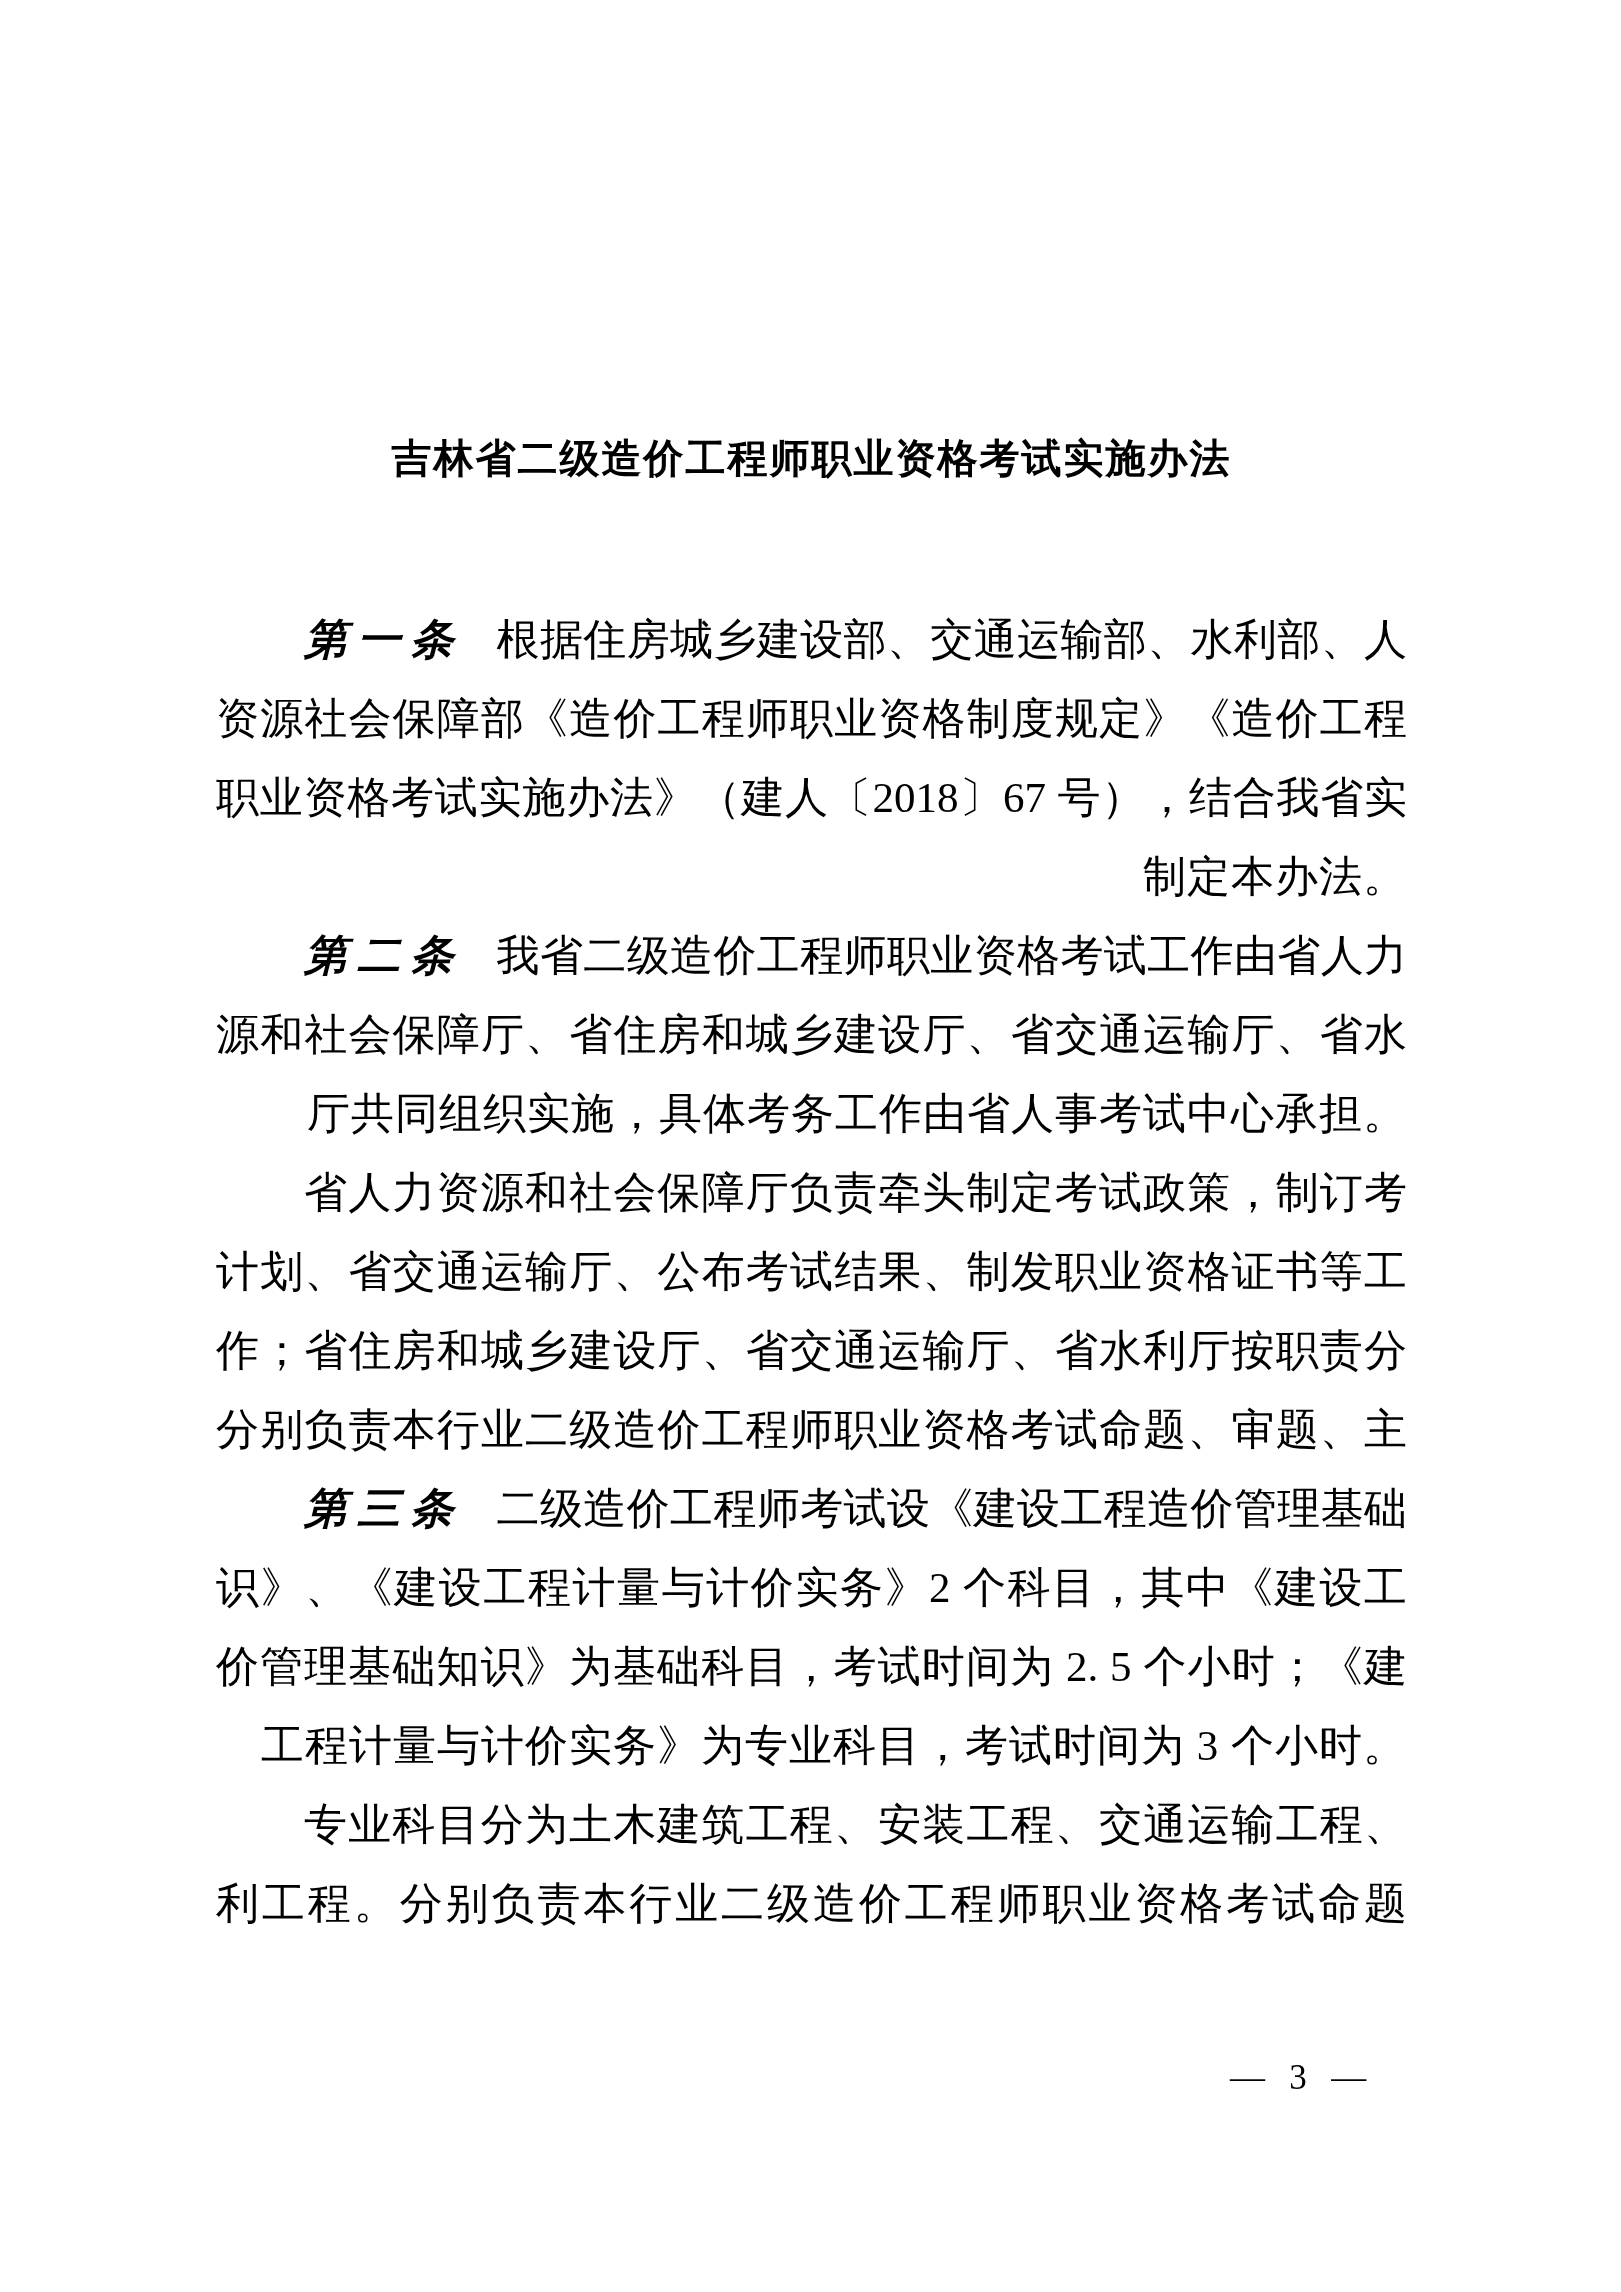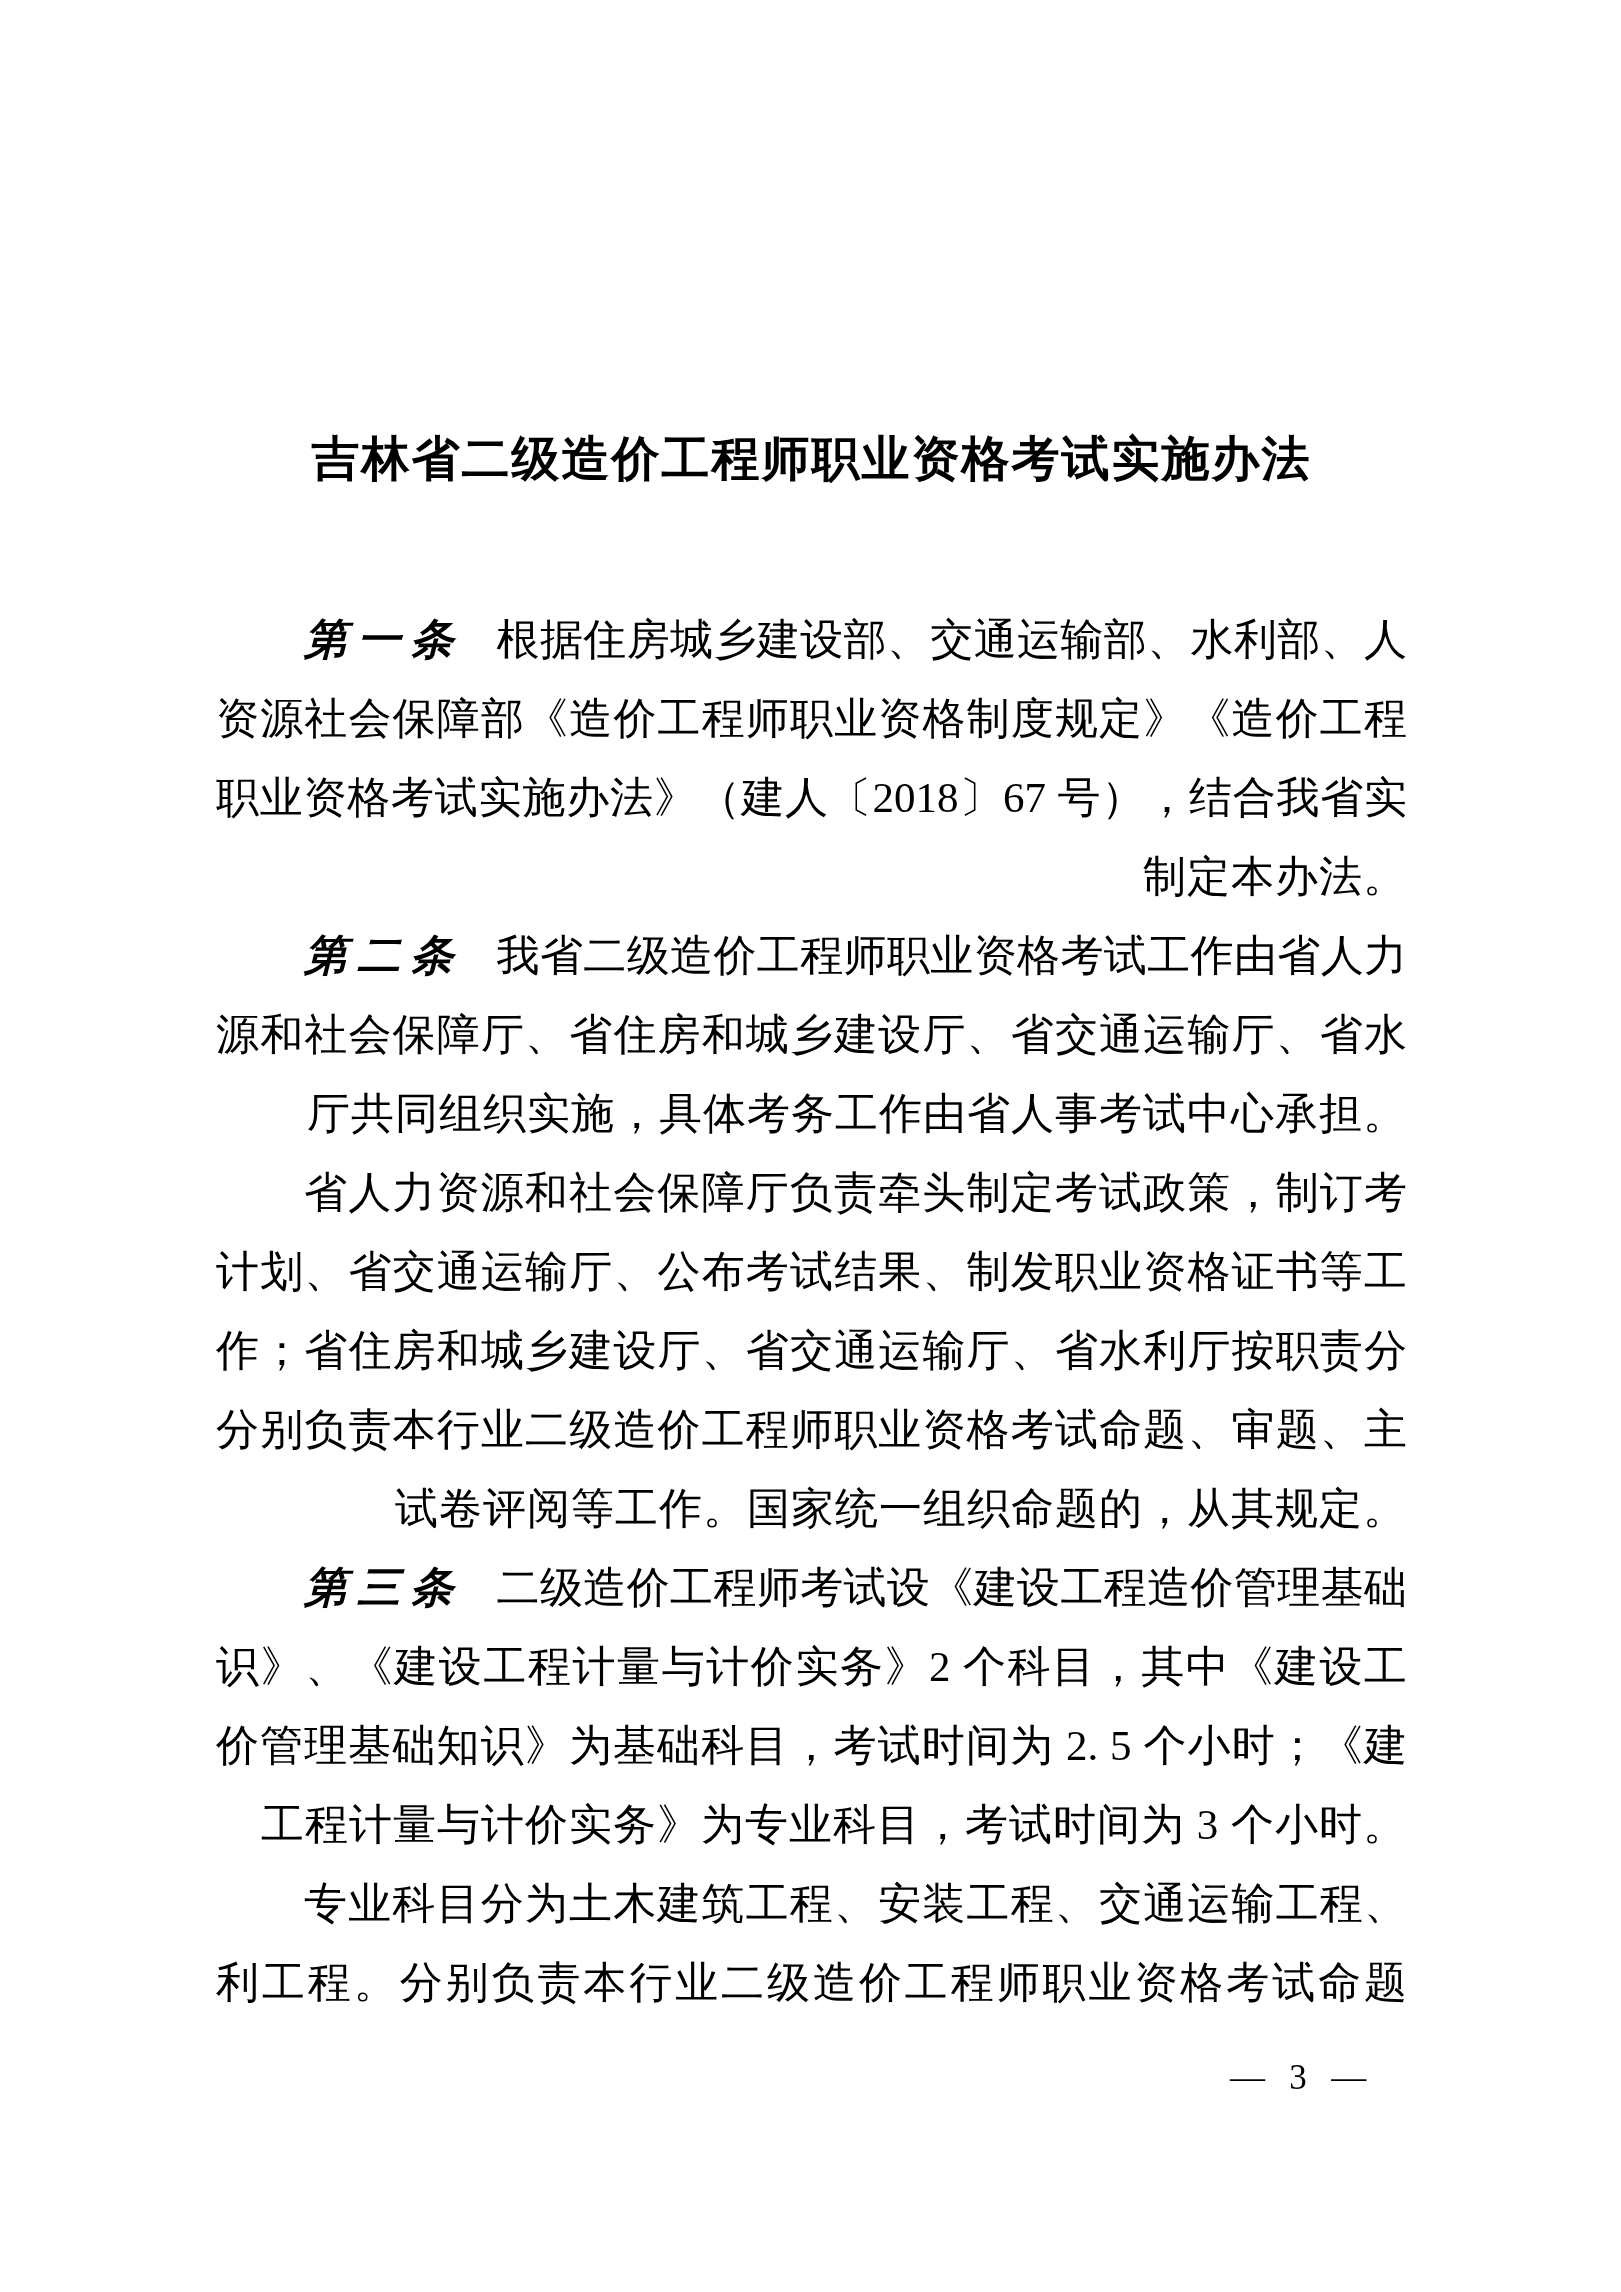--- a/index.html
+++ b/index.html
@@ -15,21 +15,21 @@
     color: #000000;
     font-family: "Liberation Serif", "DejaVu Serif", serif;
     overflow: hidden;
   }
   .doc-title {
     position: absolute;
     top: 420px;
     left: 216px;
     width: 1191px;
     text-align: center;
-    font-size: 48px;
+    font-size: 40px;
     line-height: 78px;
     font-weight: bold;
     letter-spacing: 2px;
     white-space: nowrap;
     font-family: Liberation Serif, serif;
   }
   .doc-body {
     position: absolute;
     top: 600px;
     left: 216px;
@@ -80,21 +80,20 @@
       <div class="line justify"><span>资源社会保障部《造价工程师职业资格制度规定》《造价工程师</span></div>
       <div class="line justify"><span>职业资格考试实施办法》（建人〔2018〕67 号），结合我省实际，</span></div>
       <div class="line natural"><span>制定本办法。</span></div>
       <div class="line justify indent"><span class="article-label">第二条</span><span>我省二级造价工程师职业资格考试工作由省人力资</span></div>
       <div class="line justify"><span>源和社会保障厅、省住房和城乡建设厅、省交通运输厅、省水利</span></div>
       <div class="line natural"><span>厅共同组织实施，具体考务工作由省人事考试中心承担。</span></div>
       <div class="line justify indent"><span>省人力资源和社会保障厅负责牵头制定考试政策，制订考试</span></div>
       <div class="line justify"><span>计划、省交通运输厅、公布考试结果、制发职业资格证书等工</span></div>
       <div class="line justify"><span>作；省住房和城乡建设厅、省交通运输厅、省水利厅按职责分工</span></div>
       <div class="line justify"><span>分别负责本行业二级造价工程师职业资格考试命题、审题、主观</span></div>
-      <div class="line natural"><span>试卷评阅等工作。国家统一组织命题的，从其规定。</span></div>
       <div class="line justify indent"><span class="article-label">第三条</span><span>二级造价工程师考试设《建设工程造价管理基础知</span></div>
       <div class="line justify"><span>识》、《建设工程计量与计价实务》2 个科目，其中《建设工程造</span></div>
       <div class="line justify"><span>价管理基础知识》为基础科目，考试时间为 2. 5 个小时；《建设</span></div>
       <div class="line natural"><span>工程计量与计价实务》为专业科目，考试时间为 3 个小时。</span></div>
       <div class="line justify indent"><span>专业科目分为土木建筑工程、安装工程、交通运输工程、水</span></div>
       <div class="line justify"><span>利工程。分别负责本行业二级造价工程师职业资格考试命题</span></div>
     </div>
 
   <div class="page-number">— 3 —</div>
 </div>

